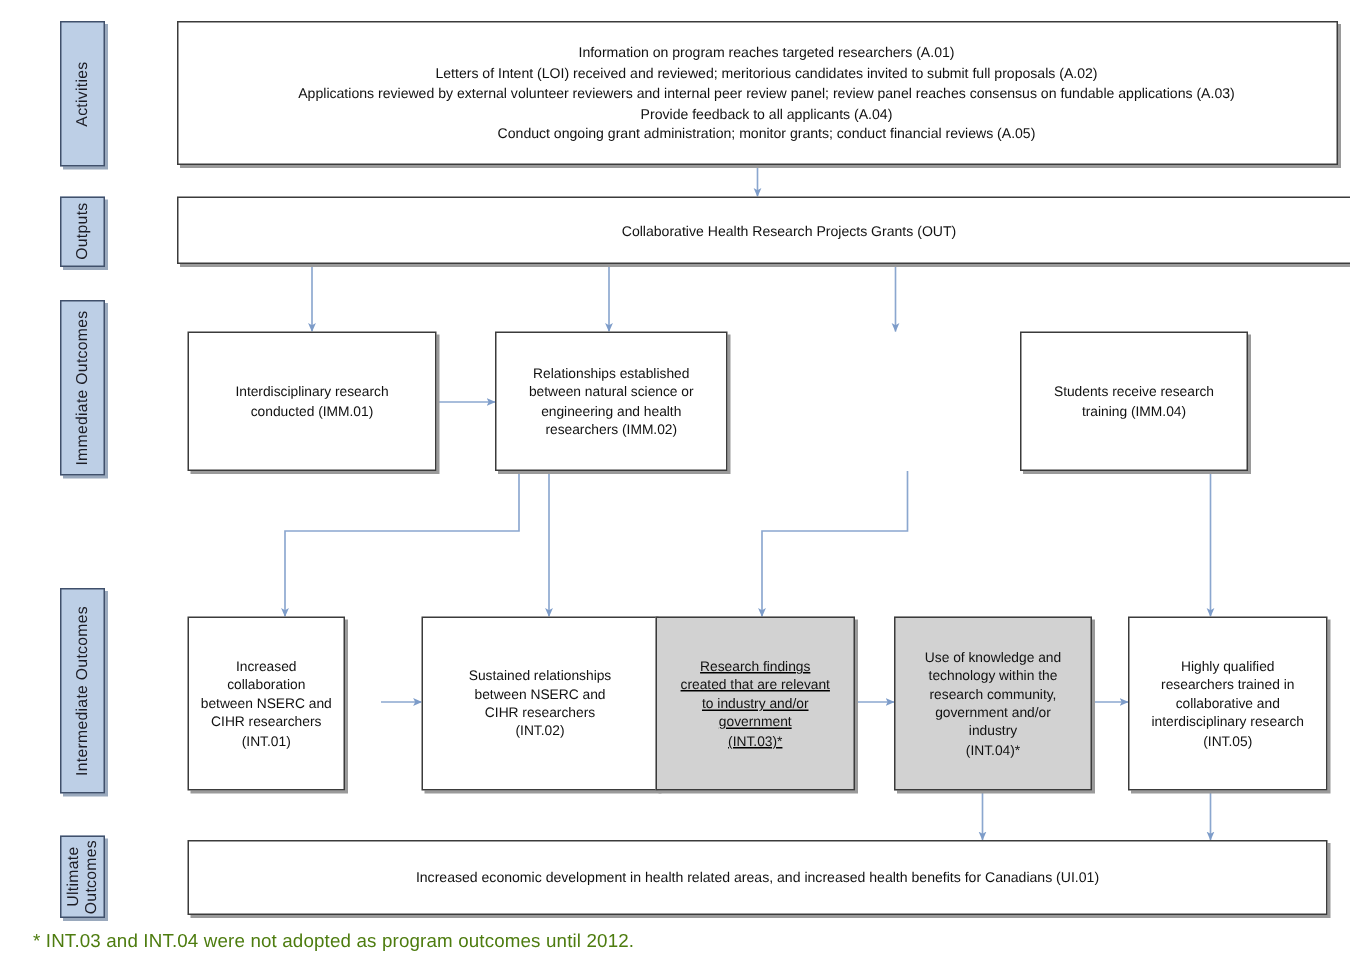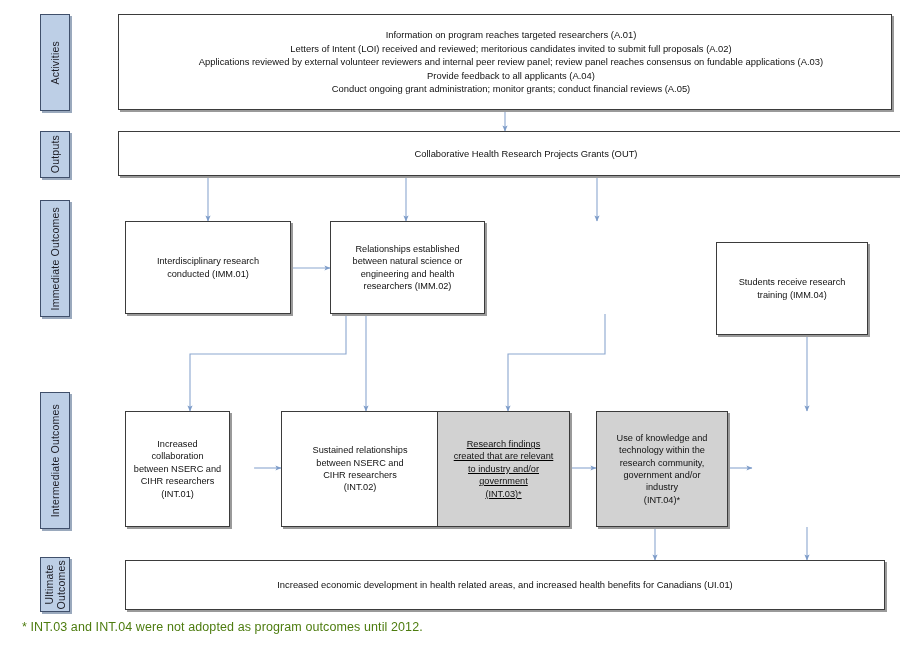--- a/index.html
+++ b/index.html
@@ -167,21 +167,21 @@
   </div>
 
   <div class="box" style="left:330px; top:221px; width:155px; height:93px;">
     <span class="box-text">Relationships established
 between natural science or
 engineering and health
 researchers (IMM.02)</span>
   </div>
 
 
-  <div class="box" style="left:716px; top:221px; width:152px; height:93px;margin-top:21px;">
+  <div class="box" style="left:680px; top:221px; width:152px; height:93px;">
     <span class="box-text">Students receive research
 training (IMM.04)</span>
   </div>
 
   <div class="box" style="left:125px; top:411px; width:105px; height:116px;">
     <span class="box-text">Increased collaboration
 between NSERC and
 CIHR researchers
 (INT.01)</span>
   </div>
@@ -203,20 +203,27 @@
 
   <div class="box shaded" style="left:596px; top:411px; width:132px; height:116px;">
     <span class="box-text">Use of knowledge and
 technology within the
 research community,
 government and/or
 industry
 (INT.04)*</span>
   </div>
 
+  <div class="box" style="left:752px; top:411px; width:133px; height:116px;">
+    <span class="box-text">Highly qualified
+researchers trained in
+collaborative and
+interdisciplinary research
+(INT.05)</span>
+  </div>
 
   <div class="box wide" style="left:125px; top:560px; width:760px; height:50px;">
     <span class="box-text">Increased economic development in health related areas, and increased health benefits for Canadians (UI.01)</span>
   </div>
 
   <div id="footnote">* INT.03 and INT.04 were not adopted as program outcomes until 2012.</div>
 
 </div>
 
 </body></html>

